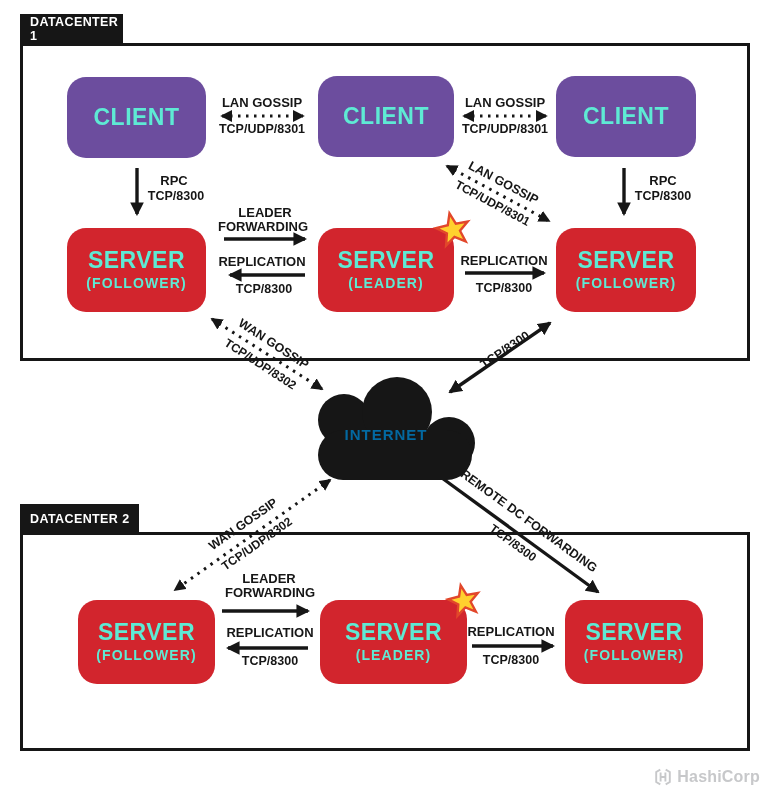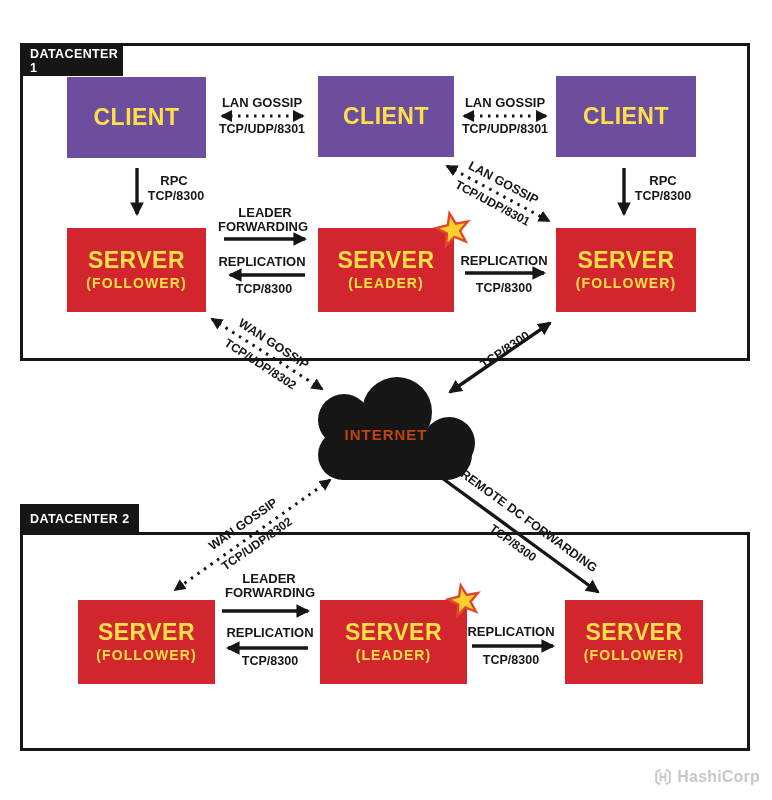--- a/index.html
+++ b/index.html
@@ -4,52 +4,52 @@
 <style>
   html,body{margin:0;padding:0;background:#ffffff;}
   body{width:772px;height:800px;font-family:"Liberation Sans",sans-serif;color:var(--ink,#161616);}
   #canvas{position:relative;width:772px;height:800px;overflow:hidden;background:#fff;}
 
   .tab{position:absolute;background:var(--ink);color:#fff;display:flex;align-items:center;
        padding-left:10px;font-weight:bold;font-size:12.5px;letter-spacing:.4px;box-sizing:border-box;}
   .dcborder{position:absolute;border:3px solid var(--ink);box-sizing:border-box;}
 
   .box{position:absolute;box-sizing:border-box;display:flex;flex-direction:column;align-items:center;
-       justify-content:center;color:#fde047;text-align:center;line-height:1.1;}
+       justify-content:center;color:#5eead4;text-align:center;line-height:1.1;border-radius:19px;}
   .client{background:var(--client);}
   .server{background:var(--server);}
   .client .t{font-size:23px;font-weight:bold;letter-spacing:.5px;}
   .server .t{font-size:23px;font-weight:bold;letter-spacing:.5px;}
   .box .r{font-size:14px;font-weight:600;letter-spacing:1.1px;margin-top:3px;}
 
   svg.overlay{position:absolute;left:0;top:0;pointer-events:none;}
   .ln{stroke:var(--ink);stroke-width:3.4;fill:none;}
   .dash{stroke-width:3;stroke-dasharray:2.5 5.5;}
   .star{fill:var(--star_fill);stroke:var(--star_stroke);stroke-width:2.4;stroke-linejoin:miter;}
   .cloud{fill:var(--ink);}
 
   .elabel{position:absolute;transform:translate(-50%,-50%);font-weight:bold;font-size:13px;white-space:nowrap;}
   .eport{position:absolute;transform:translate(-50%,-50%);font-weight:600;font-size:12.5px;white-space:nowrap;}
   .rot{position:absolute;display:flex;flex-direction:column;align-items:center;white-space:nowrap;text-align:center;}
   .rot .l1{font-weight:bold;font-size:12.5px;}
   .rot .l2{font-weight:600;font-size:12px;}
 
   #internet-label{position:absolute;left:386px;top:434px;transform:translate(-50%,-50%);
-       color:#c2410c;font-weight:bold;font-size:15px;letter-spacing:1px;}
+       color:#0369a1;font-weight:bold;font-size:15px;letter-spacing:1px;}
 
   #footer{position:absolute;right:12px;bottom:13px;display:flex;align-items:center;gap:4px;
        color:var(--logo_gray);font-weight:bold;font-size:16px;letter-spacing:.2px;text-align:right;}
 </style>
 </head>
 <body>
 
 <div id="canvas">
 
   <div class="dcborder" style="left:20px;top:43px;width:730px;height:318px;"></div>
-  <div class="tab" style="left:20px;top:14px;width:103px;height:30px;margin-top:32px;">DATACENTER 1</div>
+  <div class="tab" style="left:20px;top:14px;width:103px;height:30px;">DATACENTER 1</div>
 
   <div class="dcborder" style="left:20px;top:532px;width:730px;height:219px;"></div>
   <div class="tab" style="left:20px;top:504px;width:119px;height:29px;">DATACENTER 2</div>
 
   <div class="box client" style="left:67px;top:77px;width:139px;height:81px;">
     <div class="t">CLIENT</div>
   </div>
   <div class="box client" style="left:318px;top:76px;width:136px;height:81px;">
     <div class="t">CLIENT</div>
   </div>

